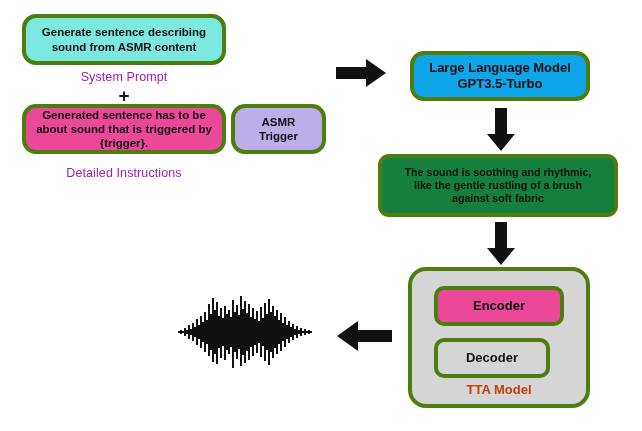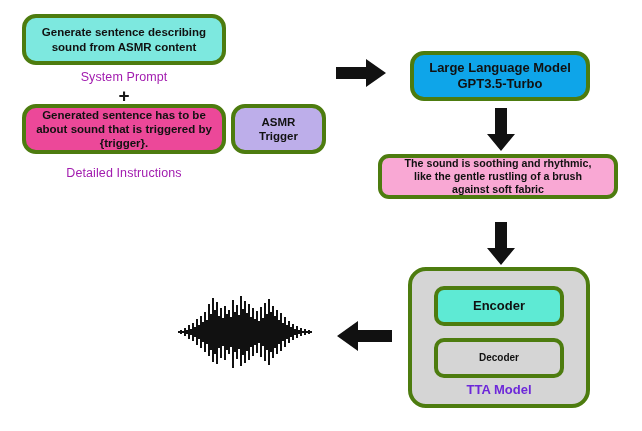--- a/index.html
+++ b/index.html
@@ -67,53 +67,53 @@
     background: #BDAEEA;
     font-size: 11.5px;
     text-align: center;
   }
   #node-llm {
     left: 410px; top: 51px; width: 180px; height: 50px;
     background: #0ea5e9;
     font-size: 13px;
   }
   #node-sound-description {
-    left: 378px; top: 154px; width: 240px; height: 45px;
-    background: #f9a8d4;
+    left: 378px; top: 154px; width: 240px; height: 63px;
+    background: #15803d;
     font-size: 10.7px;
     border-radius: 11px;
   }
   #node-tta-model {
     left: 408px; top: 267px; width: 182px; height: 141px;
     background: #D5D5D5;
     border-radius: 18px;
     display: block;
     padding: 0;
   }
   #node-encoder {
     left: 434px; top: 286px; width: 130px; height: 40px;
-    background: #5eead4;
+    background: #ec4899;
     border-radius: 10px;
     font-size: 13px;
     font-weight: bold;
   }
   #node-decoder {
-    left: 434px; top: 338px; width: 130px; height: 40px;
+    left: 434px; top: 338px; width: 116px; height: 40px;
     background: #D5D5D5;
     border-radius: 10px;
-    font-size: 10px;
+    font-size: 13px;
     font-weight: bold;
   }
   #label-tta-model {
     position: absolute;
     left: 408px; top: 382px; width: 182px;
     text-align: center;
     font-size: 13px;
     font-weight: bold;
-    color: #6d28d9;
+    color: #c2410c;
   }
   
   #caption-system-prompt { left: 22px; top: 70px; width: 204px; }
   #plus-sign { left: 22px; top: 86px; width: 204px; }
   #caption-detailed-instructions { left: 12px; top: 158px; width: 224px; margin-top: 8px; }
   #caption-sound-description { left: 378px; top: 204px; width: 240px; }
   
   .arrow { position: absolute; }
   #arrow-to-llm { left: 336px; top: 58px; width: 52px; height: 30px; }
   #arrow-llm-to-desc { left: 486px; top: 108px; width: 30px; height: 44px; }

